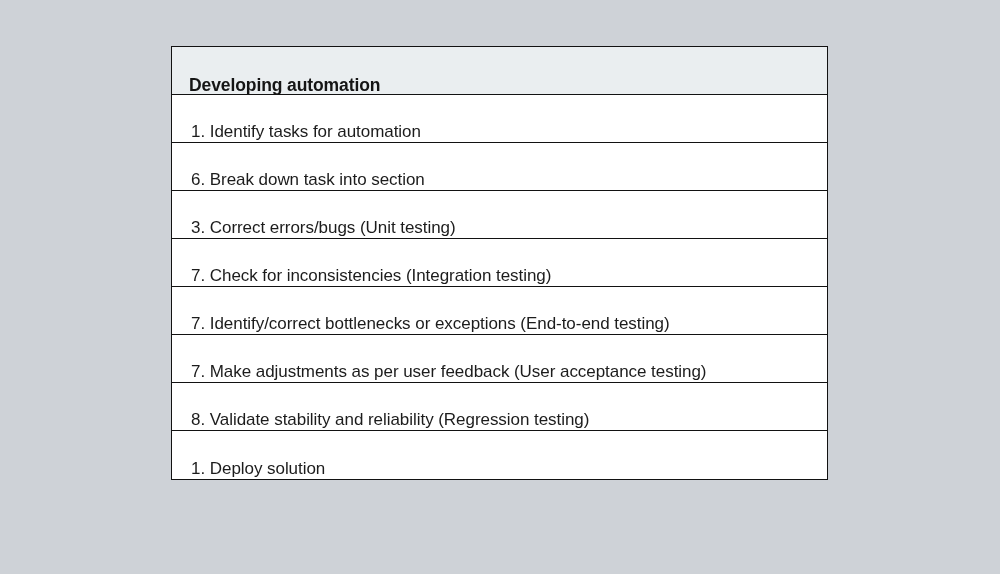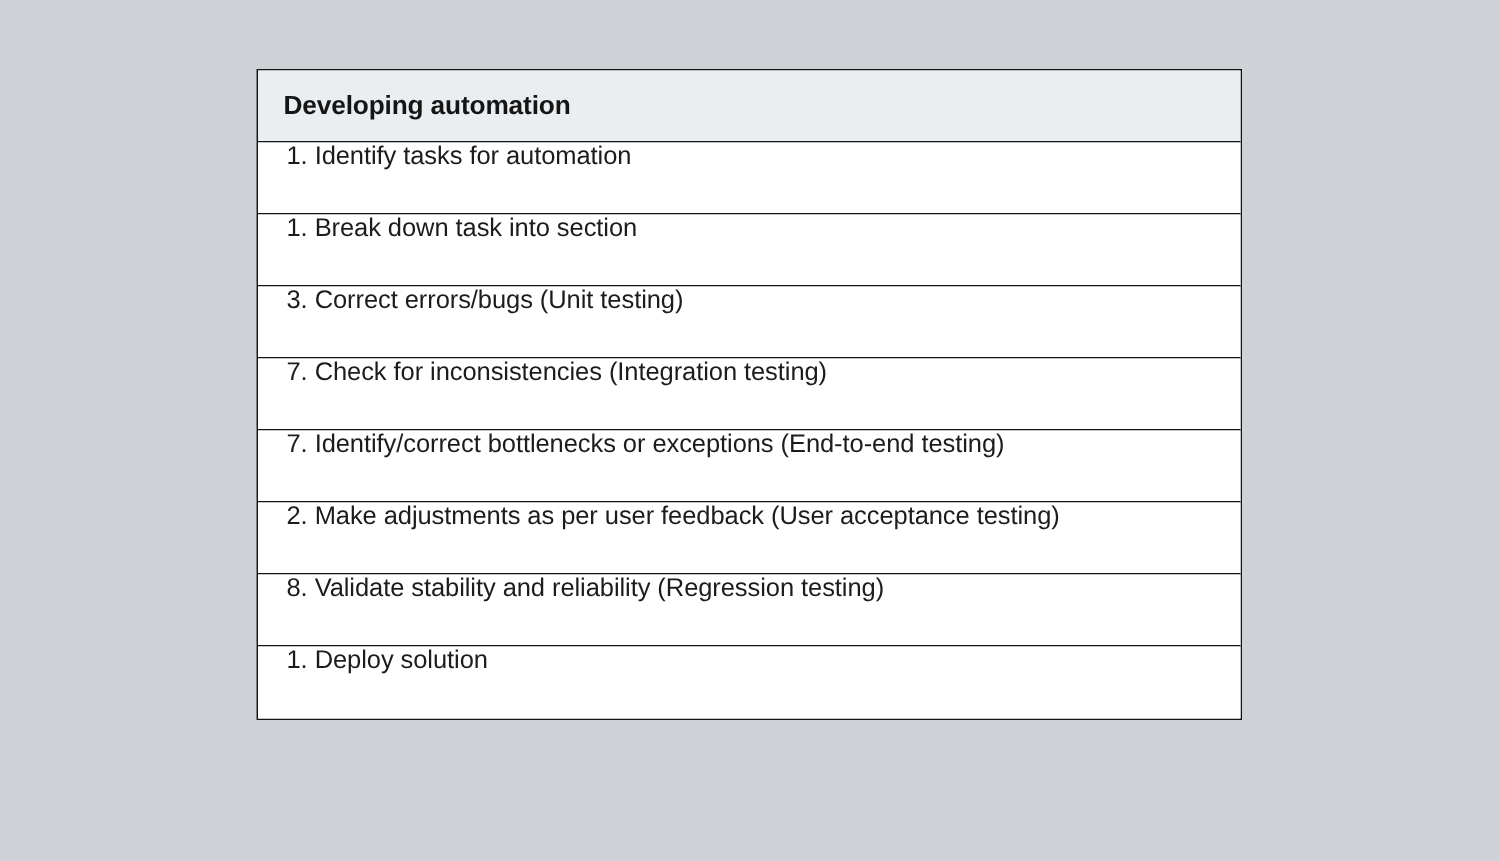--- a/index.html
+++ b/index.html
@@ -26,39 +26,39 @@
     width: 657px;
     border: 1.5px solid #121212;
     background: #ffffff;
     box-sizing: border-box;
   }
   .table-header {
     height: 48px;
     background: #eaeef0;
     border-bottom: 1.5px solid #121212;
     display: flex;
-    align-items: center;
+    align-items: flex-end;
     box-sizing: border-box;
   }
   .table-header .header-title {
     padding-left: 17px;
     font-size: 17.5px;
     font-weight: bold;
     color: #151515;
     letter-spacing: -0.1px;
     line-height: 1;
   }
   .table-body {
     display: block;
   }
   .table-row {
     height: 48px;
     border-bottom: 1.5px solid #121212;
     display: flex;
-    align-items: flex-start;
+    align-items: flex-end;
     box-sizing: border-box;
     background: #ffffff;
   }
   .table-row:last-child {
     border-bottom: none;
   }
   .row-text {
     padding-left: 19px;
     font-size: 17px;
     font-weight: normal;
@@ -79,38 +79,38 @@
       <div class="header-title">Developing automation</div>
     </div>
 
     <div class="table-body">
 
       <div class="table-row">
         <div class="row-text">1. Identify tasks for automation</div>
       </div>
 
       <div class="table-row">
-        <div class="row-text">1. Break down task into section</div>
+        <div class="row-text">6. Break down task into section</div>
       </div>
 
 
       <div class="table-row">
         <div class="row-text">3. Correct errors/bugs (Unit testing)</div>
       </div>
 
       <div class="table-row">
         <div class="row-text">7. Check for inconsistencies (Integration testing)</div>
       </div>
 
       <div class="table-row">
         <div class="row-text">7. Identify/correct bottlenecks or exceptions (End-to-end testing)</div>
       </div>
 
       <div class="table-row">
-        <div class="row-text">2. Make adjustments as per user feedback (User acceptance testing)</div>
+        <div class="row-text">7. Make adjustments as per user feedback (User acceptance testing)</div>
       </div>
 
       <div class="table-row">
         <div class="row-text">8. Validate stability and reliability (Regression testing)</div>
       </div>
 
       <div class="table-row">
         <div class="row-text">1. Deploy solution</div>
       </div>
 

